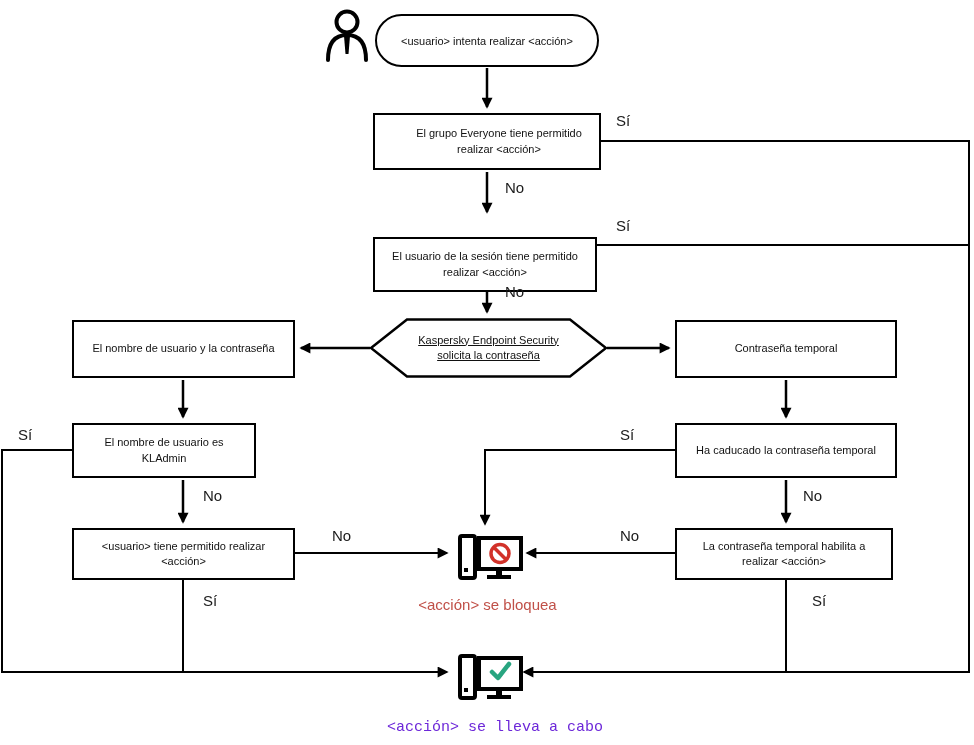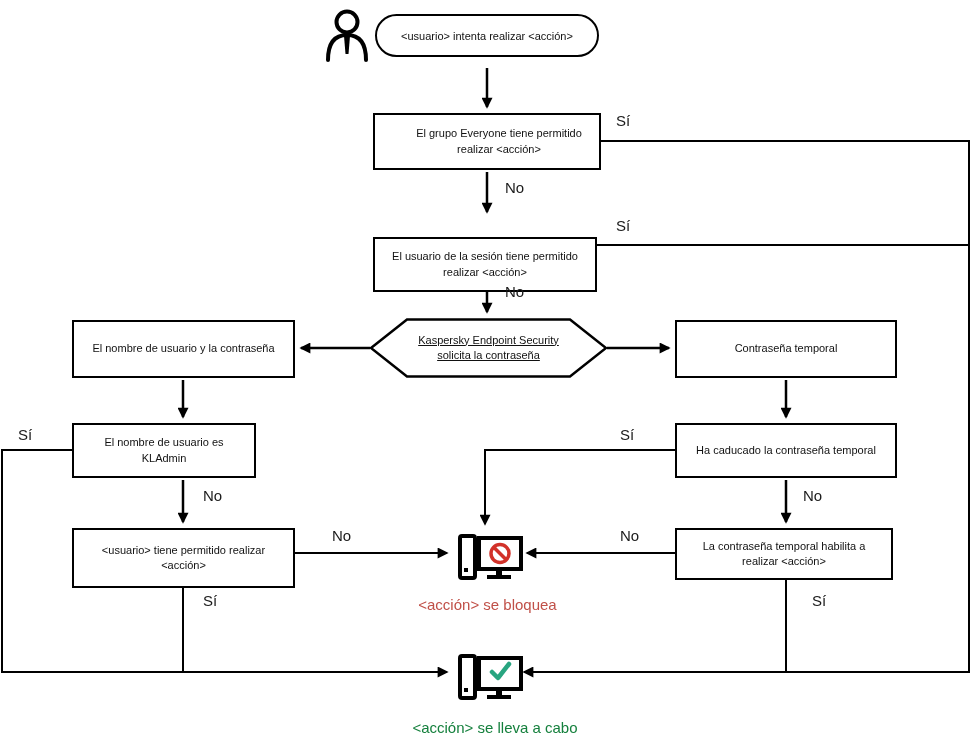--- a/index.html
+++ b/index.html
@@ -141,21 +141,21 @@
       <rect x="8" y="38" width="4" height="4" fill="#000"></rect>
       <rect x="40" y="40" width="6" height="8" fill="#000"></rect>
       <rect x="31" y="45" width="24" height="4" fill="#000"></rect>
       <rect x="23" y="8" width="42" height="31" fill="#fff" stroke="#000" stroke-width="4"></rect>
       <g>
         <polyline points="36,22 42,28 53,14" fill="none" stroke="#28a580" stroke-width="4.5" stroke-linecap="round" stroke-linejoin="round"></polyline>
       </g>
     </g>
   </svg>
 
-  <div class="terminator" style="left:375px; top:14px; width:224px; height:43px;">
+  <div class="terminator" style="left:375px; top:14px; width:224px; height:53px;">
     <span>&lt;usuario&gt; intenta realizar &lt;acción&gt;</span>
   </div>
 
   <div class="box" style="left:373px; top:113px; width:228px; height:57px;padding-left:34px;">
     <span>El grupo Everyone tiene permitido realizar &lt;acción&gt;</span>
   </div>
 
   <div class="box" style="left:373px; top:218px; width:224px; height:55px;margin-top:19px;">
     <span>El usuario de la sesión tiene permitido realizar &lt;acción&gt;</span>
   </div>
@@ -176,21 +176,21 @@
   </div>
 
   <div class="box" style="left:72px; top:423px; width:184px; height:55px;">
     <span>El nombre de usuario es KLAdmin</span>
   </div>
 
   <div class="box" style="left:675px; top:423px; width:222px; height:55px;">
     <span>Ha caducado la contraseña temporal</span>
   </div>
 
-  <div class="box" style="left:72px; top:528px; width:223px; height:60px;">
+  <div class="box" style="left:72px; top:528px; width:223px; height:52px;">
     <span>&lt;usuario&gt; tiene permitido realizar &lt;acción&gt;</span>
   </div>
 
   <div class="box" style="left:675px; top:528px; width:218px; height:52px;">
     <span>La contraseña temporal habilita a realizar &lt;acción&gt;</span>
   </div>
 
   <div class="edge-label" style="left:616px; top:112px;">Sí</div>
   <div class="edge-label" style="left:505px; top:179px;">No</div>
   <div class="edge-label" style="left:616px; top:217px;">Sí</div>
@@ -199,15 +199,15 @@
   <div class="edge-label" style="left:203px; top:487px;">No</div>
   <div class="edge-label" style="left:332px; top:527px;">No</div>
   <div class="edge-label" style="left:203px; top:592px;">Sí</div>
   <div class="edge-label" style="left:620px; top:426px;">Sí</div>
   <div class="edge-label" style="left:803px; top:487px;">No</div>
   <div class="edge-label" style="left:620px; top:527px;">No</div>
   <div class="edge-label" style="left:812px; top:592px;">Sí</div>
 
   <div class="outcome" style="left: 380px; top: 596px; width: 215px; color: rgb(192, 80, 72);">&lt;acción&gt; se bloquea</div>
 
-  <div class="outcome" style="left: 380px; top: 719px; width: 230px; color: #15803d;">&lt;acción&gt; se lleva a cabo</div>
+  <div class="outcome" style="left: 380px; top: 719px; width: 230px; color: #6d28d9; font-family: Liberation Mono, monospace;">&lt;acción&gt; se lleva a cabo</div>
 
 </div>
 
 </body></html>

